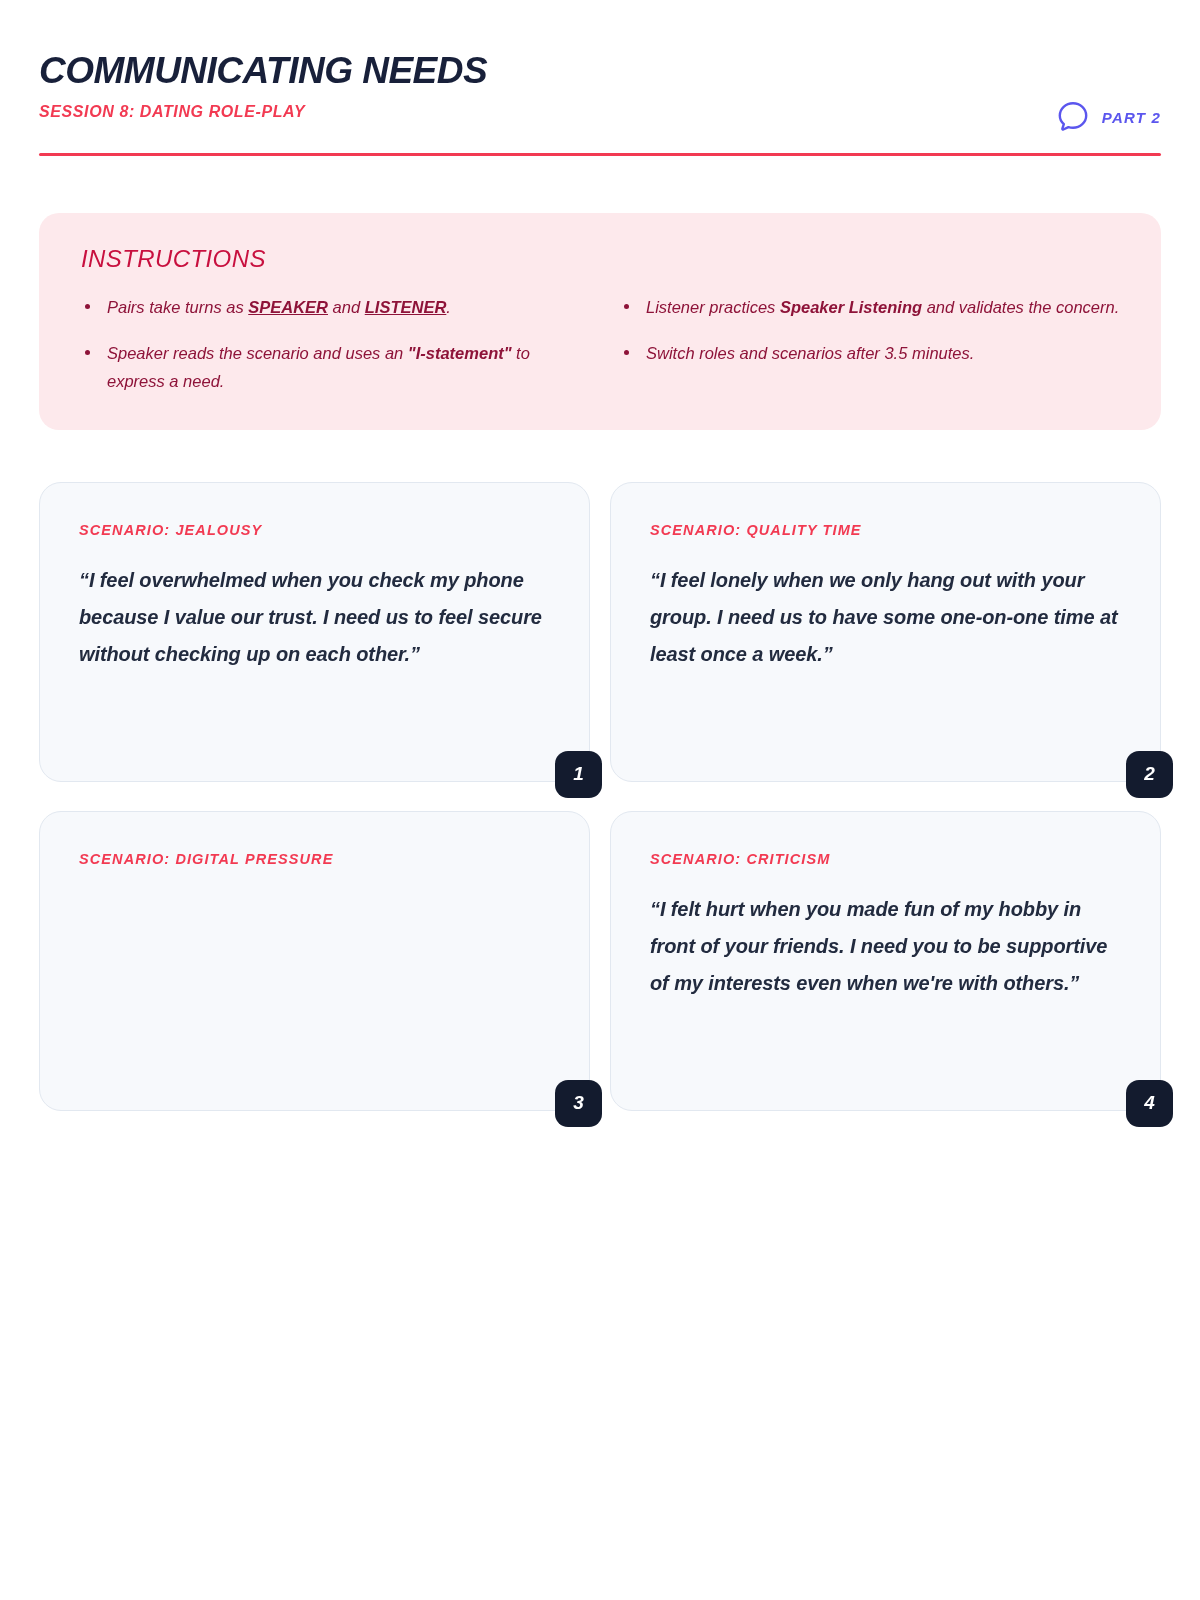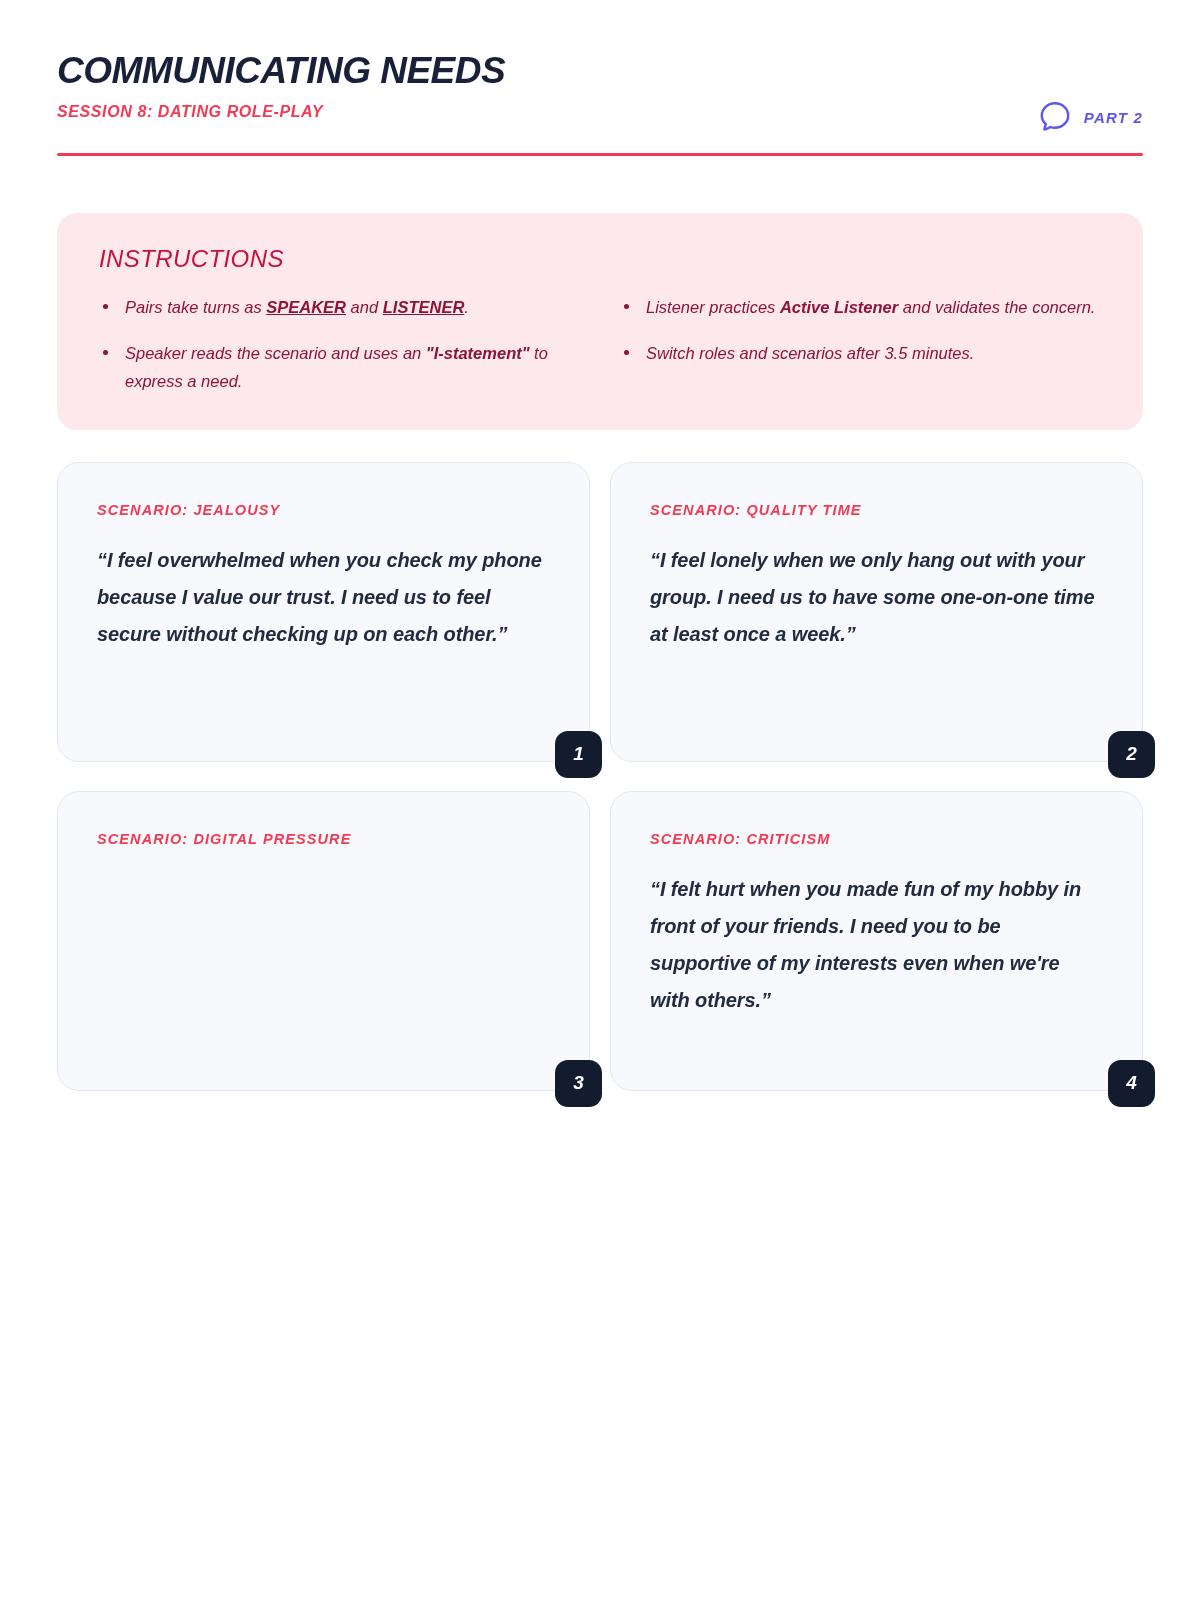--- a/index.html
+++ b/index.html
@@ -13,21 +13,21 @@
     font-family: "Liberation Sans", sans-serif;
     -webkit-font-smoothing: antialiased;
     overflow: hidden;
   }
 
   .page {
     position: relative;
     width: 1200px;
     height: 1316px;
     box-sizing: border-box;
-    padding: 0 57px;
+    padding: 0 39px;
   }
 
   
   .header {
     position: relative;
     padding-top: 52px;
   }
   .header-left { }
   .title {
     font-size: 37px;
@@ -121,21 +121,21 @@
   .inst-text b {
     font-weight: 700;
   }
   .inst-text u.strong {
     font-weight: 700;
     text-decoration: underline;
   }
 
   
   .grid {
-    margin-top: 32px;
+    margin-top: 52px;
     display: grid;
     grid-template-columns: 1fr 1fr;
     column-gap: 20px;
     row-gap: 29px;
   }
   .card {
     position: relative;
     background: #f7f9fc;
     border: 1.5px solid #e2e8f0;
     border-radius: 22px;
@@ -206,21 +206,21 @@
             <div class="inst-text"><span>Pairs take turns as </span><u class="strong">SPEAKER</u><span> and </span><u class="strong">LISTENER</u><span>.</span></div>
           </div>
           <div class="inst-item">
             <span class="inst-bullet"></span>
             <div class="inst-text"><span>Speaker reads the scenario and uses an </span><b>"I-statement"</b><span> to express a need.</span></div>
           </div>
         </div>
       <div class="instructions-col" id="inst-right">
           <div class="inst-item">
             <span class="inst-bullet"></span>
-            <div class="inst-text"><span>Listener practices </span><b>Active Listener</b><span> and validates the concern.</span></div>
+            <div class="inst-text"><span>Listener practices </span><b>Speaker Listening</b><span> and validates the concern.</span></div>
           </div>
           <div class="inst-item">
             <span class="inst-bullet"></span>
             <div class="inst-text"><span>Switch roles and scenarios after 3.5 minutes.</span></div>
           </div>
         </div>
     </div>
   </div>
 
   <div class="grid" id="scenario-grid">

